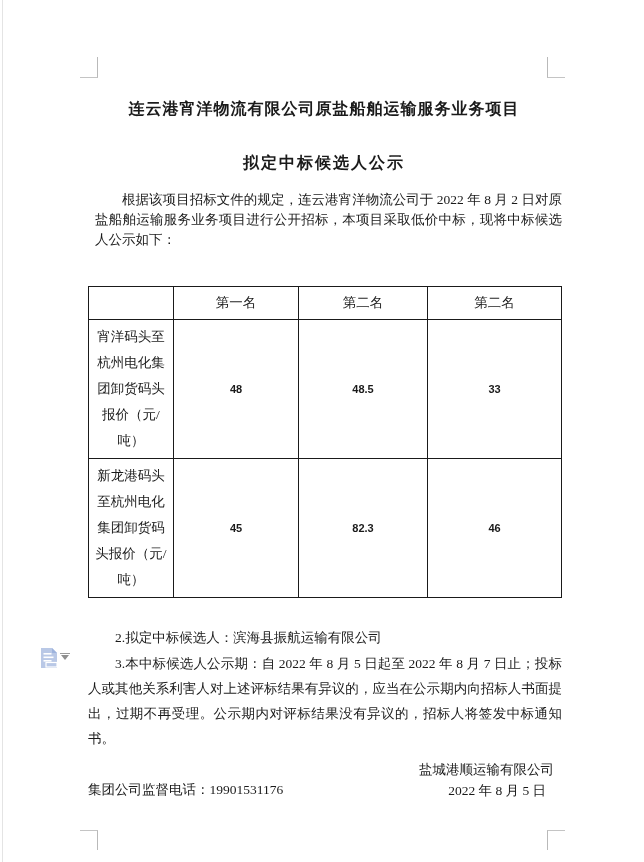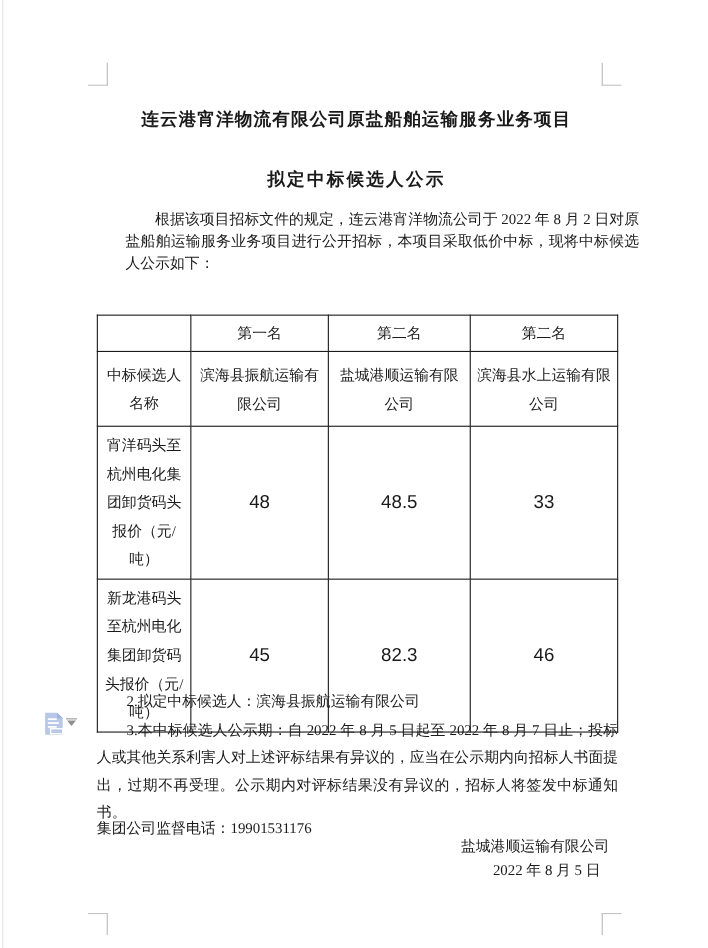--- a/index.html
+++ b/index.html
@@ -37,21 +37,21 @@
   .title-1 { top: 99px; }
   .title-2 { top: 153px; letter-spacing: 2px; }
 
   .para {
     position: absolute;
     left: 95px;
     width: 467px;
     font-size: 13.5px;
     text-align: justify;
   }
-  .intro { top: 190px; line-height: 20px; text-indent: 2em; margin-left: 19px; }
+  .intro { top: 190px; line-height: 20px; text-indent: 2em; }
   .sec1  { top: 246px; left: 113px; width: 440px; }
 
   table.bid-table {
     position: absolute;
     left: 88px; top: 262px;
     border-collapse: collapse;
     table-layout: fixed;
     width: 473px;
     font-size: 13.5px;
     margin-top: 24px;
@@ -60,26 +60,26 @@
     border: 1px solid #1a1a1a;
     text-align: center;
     vertical-align: middle;
     padding: 2px 4px;
   }
   .bid-table .hdr-row td { height: 33px; }
   .bid-table .name-row td { height: 68px; line-height: 27px; }
   .bid-table .price-row-1 td { height: 128px; }
   .bid-table .price-row-2 td { height: 135px; }
   .bid-table td.row-label { line-height: 26px; padding: 4px 6px; }
-  .bid-table td.num { font-family: "Liberation Sans", "DejaVu Sans", sans-serif; font-size: 17px; }
+  .bid-table td.num { font-family: "Liberation Sans", "DejaVu Sans", sans-serif; font-size: 11px; font-weight: bold; }
 
   .sec2 { top: 628px; line-height: 20px; text-indent: 2em; left: 88px; width: 474px; }
   .sec3 { top: 651px; line-height: 25px; text-indent: 2em; left: 88px; width: 474px; }
   .phone-1 { top: 723px; left: 88px; width: 474px; line-height: 19px; }
-  .phone-2 { top: 743px; left: 88px; width: 474px; line-height: 19px; }
+  .phone-2 { top: 780px; left: 88px; width: 474px; line-height: 19px; }
   .sign-company { top: 761px; left: 88px; width: 466px; text-align: right; }
   .sign-date    { top: 782px; left: 88px; width: 458px; text-align: right; }
 
   
   .paste-btn {
     position: absolute;
     left: 38px; top: 647px;
     width: 36px; height: 26px;
     cursor: pointer;
   }
@@ -123,26 +123,20 @@
         <col style="width:129px">
         <col style="width:134px">
     </colgroup>
     <tbody>
         <tr class="hdr-row">
       <td></td>
       <td>第一名</td>
       <td>第二名</td>
       <td>第二名</td>
     </tr>
-    <tr class="name-row">
-      <td class="row-label">中标候选人名称</td>
-      <td>滨海县振航运输有限公司</td>
-      <td>盐城港顺运输有限公司</td>
-      <td>滨海县水上运输有限公司</td>
-    </tr>
     <tr class="price-row-1">
       <td class="row-label">宵洋码头至杭州电化集团卸货码头报价（元/吨）</td>
       <td class="num">48</td>
       <td class="num">48.5</td>
       <td class="num">33</td>
     </tr>
     <tr class="price-row-2">
       <td class="row-label">新龙港码头至杭州电化集团卸货码头报价（元/吨）</td>
       <td class="num">45</td>
       <td class="num">82.3</td>

